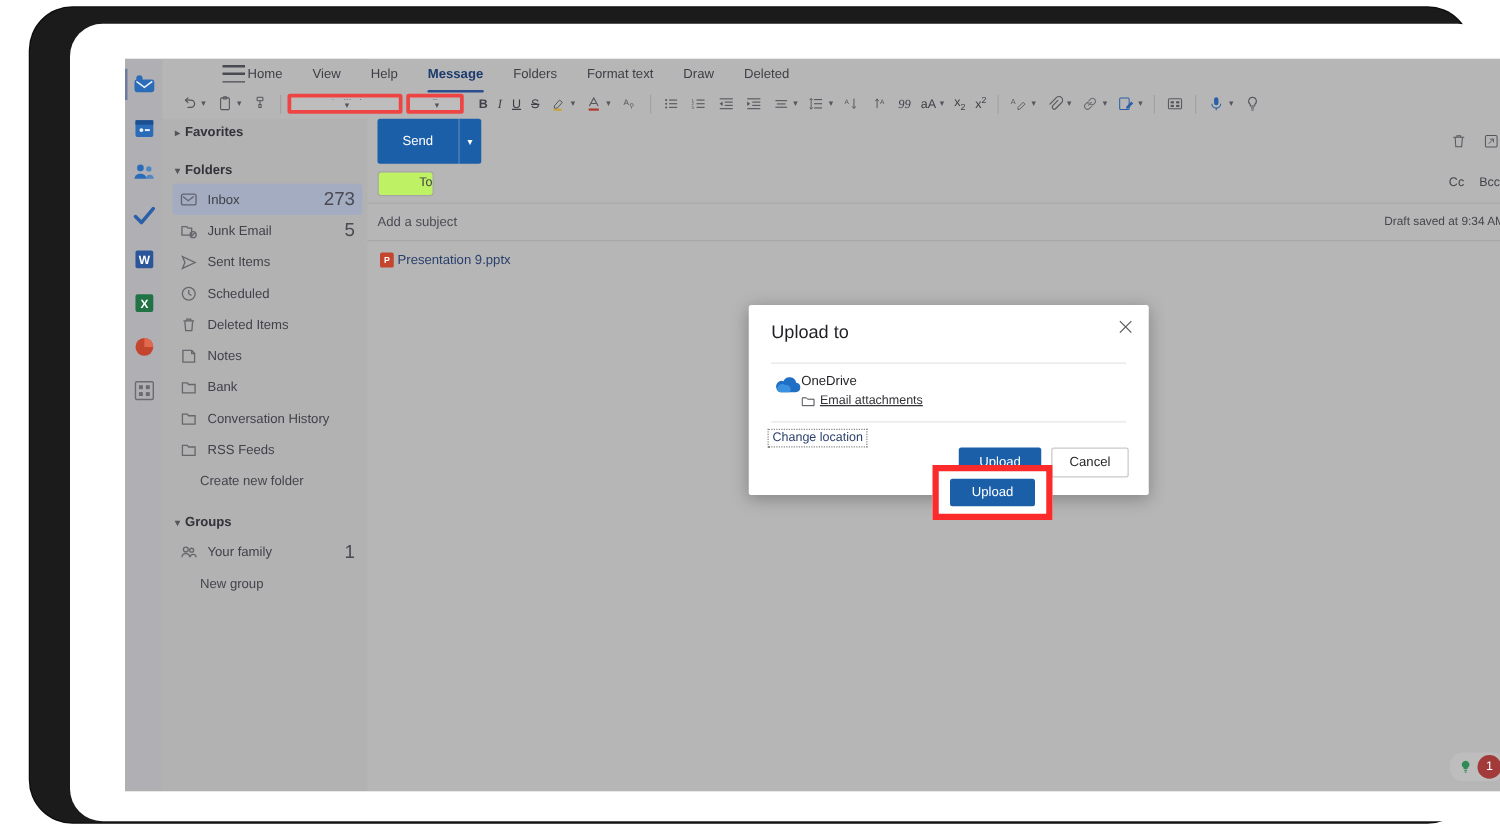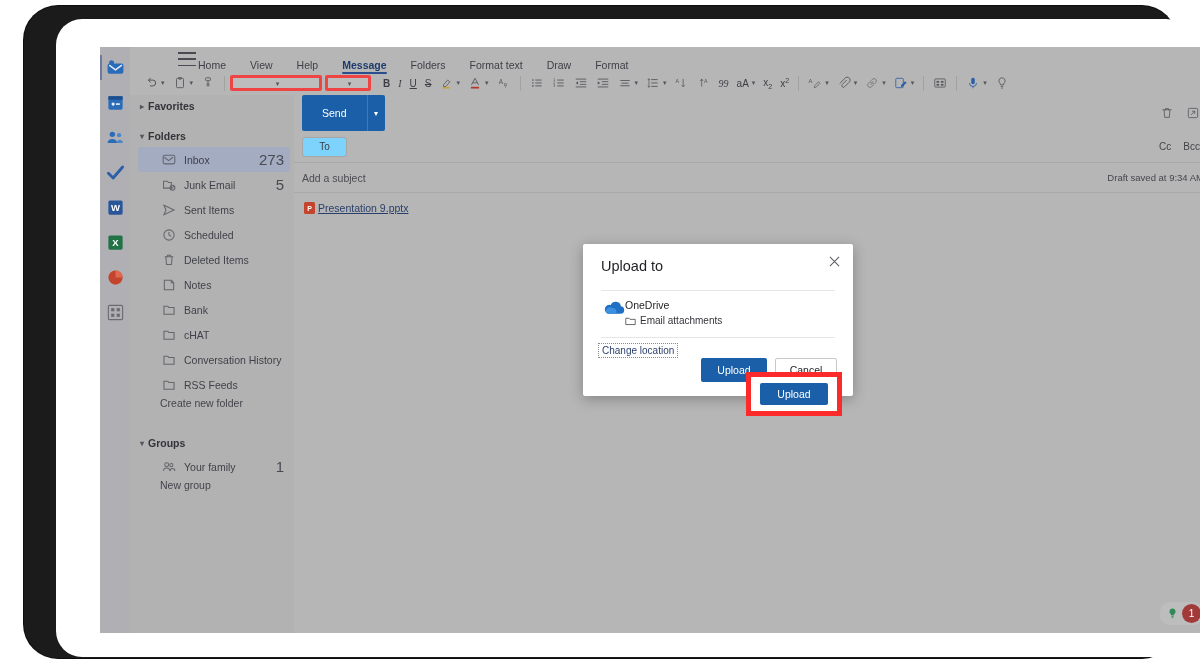--- a/index.html
+++ b/index.html
@@ -69,32 +69,32 @@
     font-weight: bold; font-size: 10.5px;
     color: #33333a;
   }
   .chev {
     width: 12px; font-size: 8px; color: #55555c;
     display:inline-block; text-align:center;
   }
   .side-item {
     display: flex; align-items: center;
     height: 25px; margin: 0 4px 0 8px;
-    padding-left: 24px; border-radius: 3px;
+    padding-left: 6px; border-radius: 3px;
     color: #41414a;
   }
   .side-item.selected { background: #a3acc0; }
   .side-ico {
     width: 14px; height: 14px; margin-right: 8px;
     flex: 0 0 14px; opacity: .75;
   }
   .side-label { flex: 1; white-space: nowrap; overflow: hidden; }
   .side-count { font-size: 15px; color: #4a4a52; padding-right: 6px; }
   .side-plain {
-    height: 25px; display:flex; 
+    height: 25px; display:flex; align-items:center;
     padding-left: 30px; color: #44444c; font-size: 10.5px;
   }
 
   
   #ribbon {
     position: absolute; left: 30px; top: 0;
     width: 1082px; height: 48px;
     background: #b6b6b6;
   }
   #tabstrip {
@@ -103,21 +103,21 @@
   }
   #hamburger {
     position: absolute; left: 48px; top: 5px;
     width: 18px; height: 14px;
     display:flex; flex-direction:column; justify-content:space-between;
   }
   #hamburger i { display:block; height:1.5px; background:#4a4a52; }
   .tab {
     font-size: 10.5px; color: #3e3e46;
     padding: 16px 12px; height: 24px;
-    display: flex; align-items: flex-start; position: relative;
+    display: flex; align-items: center; position: relative;
   }
   .tab.active { color: #1c3a6e; font-weight: bold; }
   .tab.active::after {
     content:""; position:absolute; left:12px; right:12px; bottom:1px;
     height:2px; background:#2b4f8e; border-radius:2px;
   }
   #toolbar {
     height: 24px;
     display: flex; align-items: center;
     padding-left: 10px; gap: 0px;
@@ -159,37 +159,37 @@
   .sp { flex:1; }
   .hdr-ico { width:26px; display:flex; align-items:center; justify-content:center; }
 
   .rowline { border-bottom: 1px solid #a9a9a9; }
   #to-row {
     height: 32px; display:flex; align-items:center;
     padding: 0 6px 0 8px;
   }
   #to-chip {
     border:1px solid #a6a6a6; border-radius:3px;
-    height:20px; width:45px; background:#7dd3fc;
-    display:flex; align-items:center; justify-content:center;
+    height:20px; width:45px; background:#bef264;
+    display:flex; align-items:center; justify-content:flex-end;
     font-size:10px; color:#3c3c44;
   }
   .ccbcc { font-size:10px; color:#43434b; padding:0 6px; }
 
   #subject-row {
     height: 30px; display:flex; align-items:center;
     padding: 0 8px;
   }
   #subject-text { font-size:10.5px; color:#4b4b53; flex:1; }
   #draft-saved { font-size:9.5px; color:#46464e; }
 
   #attach-row { height:26px; display:flex; align-items:center; padding:4px 8px 0 10px; }
   #attach-name {
     font-size:10.5px; color:#2a3f6b;
-    text-decoration: underline; text-decoration-color:#2a3f6b;
+    text-decoration-color:#2a3f6b;
     margin-left:3px;
   }
   .ppt-ico {
     width:11px; height:12px; background:#c4452e;
     border-radius:1.5px; display:inline-flex;
     align-items:center; justify-content:center;
     font-size:7px; color:#fff; font-weight:bold;
   }
 
   
@@ -203,22 +203,22 @@
     display:flex;align-items:center;justify-content:center;
   }
   #badge-count {
     width:19px;height:19px;border-radius:50%;
     background:#a33a3a;color:#fff;font-size:10px;
     display:flex;align-items:center;justify-content:center;
   }
 
   
   #dialog {
-    position:absolute; left:527px; top:225px;
-    width:270px; height:152px;
+    position:absolute; left:543px; top:225px;
+    width:320px; height:152px;
     background:#ffffff;
     box-shadow: 0 3px 14px rgba(0,0,0,.28);
     border-radius:2px;
     z-index:40;
   }
   #dlg-title {
     position:absolute; left:18px; top:14px;
     font-size:14.5px; color:#1f1f24;
   }
   #dlg-close {
@@ -232,21 +232,21 @@
     border-top:1px solid #e6e6e6;
   }
   #dest-row {
     position:absolute; left:18px; top:54px; right:18px;
     display:flex; align-items:flex-start; 
   }
   #dest-text { padding-top:1px; }
   #dest-name { font-size:10.5px; color:#1f1f24; }
   #dest-folder {
     font-size:10px; color:#33333a;
-    display:flex; align-items:flex-end; gap:4px; margin-top:4px;
+    display:flex; align-items:flex-end; gap:4px; margin-top:4px;text-decoration:underline;
   }
   #dlg-divider-bot {
     position:absolute; left:18px; right:18px; top:93px;
     border-top:1px solid #e6e6e6;
   }
   #change-loc {
     position:absolute; left:15px; top:99px;
     font-size:10px; color:#2a3f6b;
     padding:1px 3px;
     border:1px dotted #8a8a8a;
@@ -426,27 +426,20 @@
               <svg class="side-ico" viewBox="0 0 18 18">
                 <path d="M2.5 4.2h5l1.3 1.7h6.7v8.6h-13z" stroke="#4d4d55" stroke-width="1.35" fill="none"></path>
               </svg>
               <span class="side-label">Bank</span>
               <span class="side-count"></span>
             </div>
             <div class="side-item">
               <svg class="side-ico" viewBox="0 0 18 18">
                 <path d="M2.5 4.2h5l1.3 1.7h6.7v8.6h-13z" stroke="#4d4d55" stroke-width="1.35" fill="none"></path>
               </svg>
-              <span class="side-label">cHAT</span>
-              <span class="side-count"></span>
-            </div>
-            <div class="side-item">
-              <svg class="side-ico" viewBox="0 0 18 18">
-                <path d="M2.5 4.2h5l1.3 1.7h6.7v8.6h-13z" stroke="#4d4d55" stroke-width="1.35" fill="none"></path>
-              </svg>
               <span class="side-label">Conversation History</span>
               <span class="side-count"></span>
             </div>
             <div class="side-item">
               <svg class="side-ico" viewBox="0 0 18 18">
                 <path d="M2.5 4.2h5l1.3 1.7h6.7v8.6h-13z" stroke="#4d4d55" stroke-width="1.35" fill="none"></path>
               </svg>
               <span class="side-label">RSS Feeds</span>
               <span class="side-count"></span>
             </div>
@@ -502,21 +495,21 @@
             <div class="tab">
               <span>Folders</span>
             </div>
             <div class="tab">
               <span>Format text</span>
             </div>
             <div class="tab">
               <span>Draw</span>
             </div>
             <div class="tab">
-              <span>Format</span>
+              <span>Deleted</span>
             </div>
           </div>
 
         <div id="toolbar">
 
           <div class="tb">
             <svg width="14" height="14" viewBox="0 0 24 24">
               <path d="M8 7H15a5 5 0 010 10h-4" stroke="#55555c" stroke-width="1.7" fill="none" stroke-linecap="round"></path>
               <path d="M11 4L7.5 7.2 11 10.5" stroke="#55555c" stroke-width="1.7" fill="none" stroke-linecap="round" stroke-linejoin="round"></path>
             </svg>

